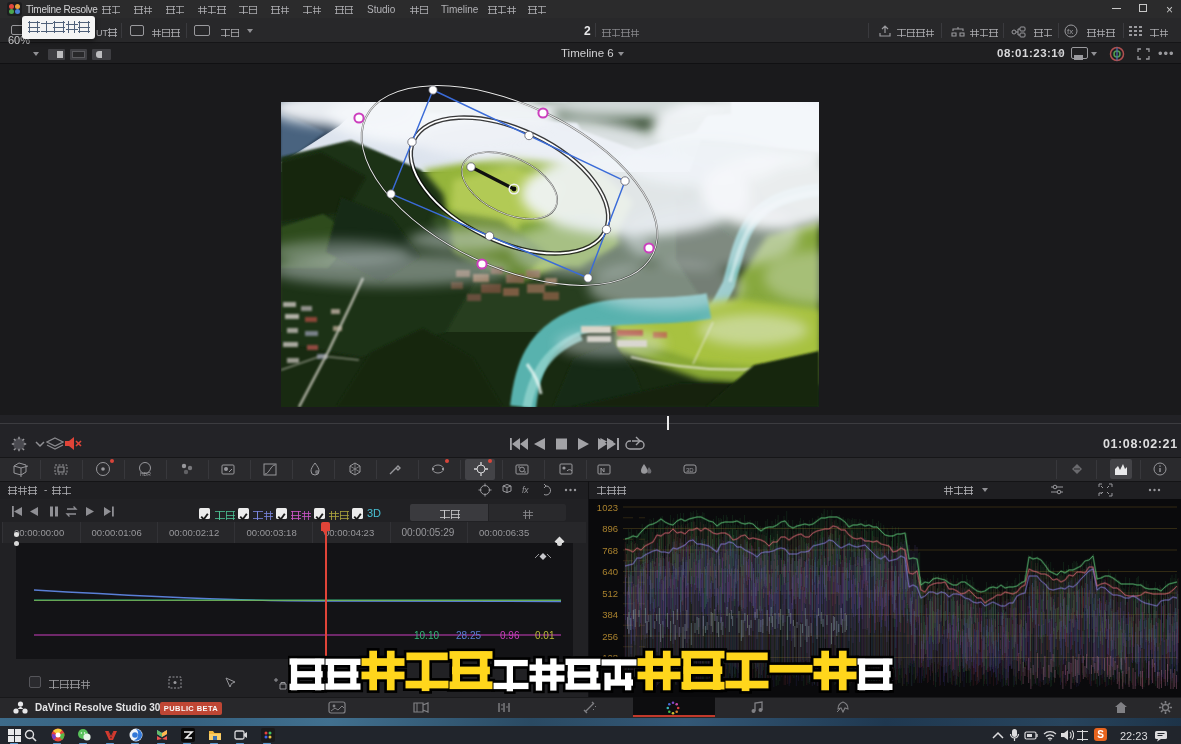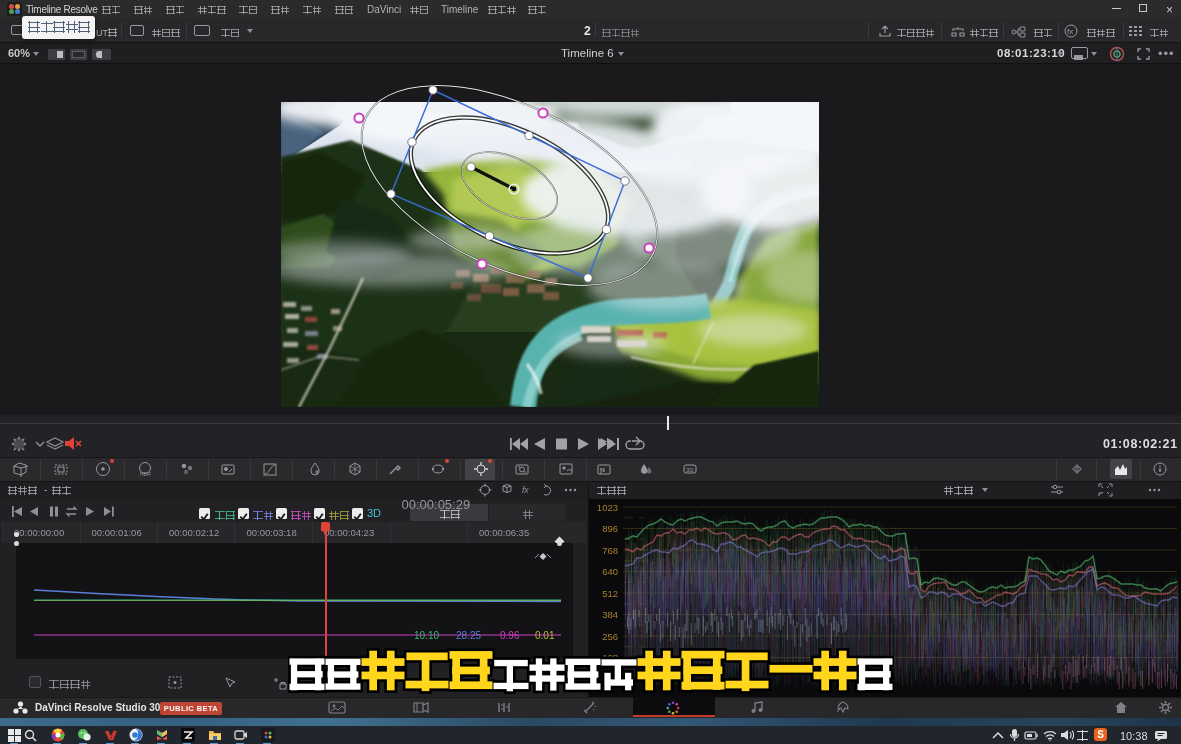--- a/index.html
+++ b/index.html
@@ -37,21 +37,21 @@
     </div>
 <div class="abs" style="left:26px;top:3.5px;font-size:10px;letter-spacing:-0.3px;color:#d2d2d4">Timeline Resolve</div>
 <div class="abs" style="left:102px;top:5px;font-size:8.5px;color:#b2b2b6"><i class="cj" style="margin-right:1px"></i><i class="cj b" style="margin-right:1px"></i></div>
 <div class="abs" style="left:134px;top:5px;font-size:8.5px;color:#b2b2b6"><i class="cj c" style="margin-right:1px"></i><i class="cj d" style="margin-right:1px"></i></div>
 <div class="abs" style="left:166px;top:5px;font-size:8.5px;color:#b2b2b6"><i class="cj" style="margin-right:1px"></i><i class="cj b" style="margin-right:1px"></i></div>
 <div class="abs" style="left:198px;top:5px;font-size:8.5px;color:#b2b2b6"><i class="cj d" style="margin-right:1px"></i><i class="cj b" style="margin-right:1px"></i><i class="cj" style="margin-right:1px"></i></div>
 <div class="abs" style="left:239px;top:5px;font-size:8.5px;color:#b2b2b6"><i class="cj b" style="margin-right:1px"></i><i class="cj c" style="margin-right:1px"></i></div>
 <div class="abs" style="left:271px;top:5px;font-size:8.5px;color:#b2b2b6"><i class="cj" style="margin-right:1px"></i><i class="cj d" style="margin-right:1px"></i></div>
 <div class="abs" style="left:303px;top:5px;font-size:8.5px;color:#b2b2b6"><i class="cj b" style="margin-right:1px"></i><i class="cj d" style="margin-right:1px"></i></div>
 <div class="abs" style="left:335px;top:5px;font-size:8.5px;color:#b2b2b6"><i class="cj c" style="margin-right:1px"></i><i class="cj" style="margin-right:1px"></i></div>
-<div class="abs" style="left:367px;top:4px;font-size:10px;color:#b2b2b6">DaVinci</div>
+<div class="abs" style="left:367px;top:4px;font-size:10px;color:#b2b2b6">Studio</div>
 <div class="abs" style="left:410px;top:5px;font-size:8.5px;color:#b2b2b6"><i class="cj d" style="margin-right:1px"></i><i class="cj c" style="margin-right:1px"></i></div>
 <div class="abs" style="left:441px;top:4px;font-size:10px;color:#b2b2b6">Timeline</div>
 <div class="abs" style="left:488px;top:5px;font-size:8.5px;color:#b2b2b6"><i class="cj" style="margin-right:1px"></i><i class="cj b" style="margin-right:1px"></i><i class="cj d" style="margin-right:1px"></i></div>
 <div class="abs" style="left:528px;top:5px;font-size:8.5px;color:#b2b2b6"><i class="cj c" style="margin-right:1px"></i><i class="cj b" style="margin-right:1px"></i></div>
 <div class="abs" style="left:1112px;top:8px;width:9px;height:1px;background:#c8c8c8"></div>
 <div class="abs" style="left:1139px;top:4px;width:8px;height:8px;border:1px solid #c8c8c8"></div>
 <div class="abs" style="left:1166px;top:3px;font-size:12px;color:#c8c8c8">×</div>
 <div class="row" style="top:18px;height:25px;background:#28282a;border-bottom:1px solid #151517"></div>
 <div class="abs" style="left:11px;top:25px;width:13px;height:10px;border:1px solid #9a9a9e;border-radius:2px"></div>
 <div class="abs" style="left:96px;top:28px;font-size:9px;color:#b0b0b4">UT<i class="cj c" style="font-size:9px"></i></div>
@@ -100,21 +100,21 @@
           <rect x="10" y="5" width="3" height="2"></rect>
           <rect x="0" y="9" width="3" height="2"></rect>
           <rect x="5" y="9" width="3" height="2"></rect>
           <rect x="10" y="9" width="3" height="2"></rect>
         </g>
       </svg></div>
 <div class="abs" style="left:1150px;top:28px;font-size:8.5px;color:#b0b0b4"><i class="cj b" style="margin-right:1px"></i><i class="cj d" style="margin-right:1px"></i></div>
 <div class="abs" style="left:22px;top:16px;width:73px;height:23px;background:#f4f4f4;border-radius:3px;box-shadow:0 2px 5px rgba(0,0,0,.5);z-index:50"></div>
 <div class="abs" style="left:28px;top:21px;font-size:12px;color:#50617a;z-index:51"><i class="cj" style="margin-right:0.5px"></i><i class="cj b" style="margin-right:0.5px"></i><i class="cj c" style="margin-right:0.5px"></i><i class="cj d" style="margin-right:0.5px"></i><i class="cj c" style="margin-right:0.5px"></i></div>
 <div class="row" style="top:43px;height:21px;background:#1f1f21;border-bottom:1px solid #101012"></div>
-<div class="abs" style="left:8px;top:47px;font-size:11px;font-weight:bold;color:#c8c8ca">60%</div>
+<div class="abs" style="left:8px;top:34px;font-size:11px;font-weight:normal;color:#c8c8ca">60%</div>
 <div class="abs" style="left:33px;top:52px;border-left:3px solid transparent;border-right:3px solid transparent;border-top:4px solid #909094"></div>
 <div class="abs" style="left:48px;top:49px;width:17px;height:11px;background:#3e3e42;border-radius:1px">
       <i class="abs" style="left:9px;top:2px;width:6px;height:7px;background:#bdbdbf"></i>
     </div>
 <div class="abs" style="left:70px;top:49px;width:17px;height:11px;background:#3e3e42;border-radius:1px">
       <i class="abs" style="left:2px;top:2px;width:13px;height:7px;background:#28282a;box-shadow:inset 0 0 0 1px #5a5a5e"></i>
     </div>
 <div class="abs" style="left:92px;top:49px;width:19px;height:11px;background:#3e3e42;border-radius:1px">
       <i class="abs" style="left:4px;top:2px;width:6px;height:7px;background:#bdbdbf;border-radius:3px 0 0 3px"></i>
     </div>
@@ -480,21 +480,21 @@
 <div class="abs" style="left:14.0px;top:527px;font-size:9.5px;color:#98989c">00:00:00:00</div>
 <div class="abs" style="left:2px;top:522px;width:1px;height:21px;background:#323236"></div>
 <div class="abs" style="left:91.5px;top:527px;font-size:9.5px;color:#98989c">00:00:01:06</div>
 <div class="abs" style="left:80px;top:522px;width:1px;height:21px;background:#323236"></div>
 <div class="abs" style="left:169.0px;top:527px;font-size:9.5px;color:#98989c">00:00:02:12</div>
 <div class="abs" style="left:157px;top:522px;width:1px;height:21px;background:#323236"></div>
 <div class="abs" style="left:246.5px;top:527px;font-size:9.5px;color:#98989c">00:00:03:18</div>
 <div class="abs" style="left:234px;top:522px;width:1px;height:21px;background:#323236"></div>
 <div class="abs" style="left:324.0px;top:527px;font-size:9.5px;color:#98989c">00:00:04:23</div>
 <div class="abs" style="left:312px;top:522px;width:1px;height:21px;background:#323236"></div>
-<div class="abs" style="left:401.5px;top:497px;font-size:13px;color:#98989c">00:00:05:29</div>
+<div class="abs" style="left:401.5px;top:527px;font-size:10px;color:#98989c">00:00:05:29</div>
 <div class="abs" style="left:390px;top:522px;width:1px;height:21px;background:#323236"></div>
 <div class="abs" style="left:479.0px;top:527px;font-size:9.5px;color:#98989c">00:00:06:35</div>
 <div class="abs" style="left:467px;top:522px;width:1px;height:21px;background:#323236"></div>
 <i class="abs" style="left:14px;top:532px;width:5px;height:5px;border-radius:50%;background:#e0e0e0"></i>
 <i class="abs" style="left:556px;top:538px;width:7px;height:7px;background:#e0e0e0;transform:rotate(45deg)"></i>
 <div class="abs" style="left:16px;top:543px;width:557px;height:116px;background:#131316"></div>
 <i class="abs" style="left:14px;top:541px;width:5px;height:5px;border-radius:50%;background:#d8d8d8"></i>
 <i class="abs" style="left:557px;top:541px;width:5px;height:5px;border-radius:50%;background:#d8d8d8"></i>
 <i class="abs" style="left:570px;top:656px;width:6px;height:6px;border-radius:50%;background:#88888c"></i>
 <svg class="abs" style="left:16px;top:543px" width="557" height="116">
@@ -709,21 +709,21 @@
     <svg class="abs" style="left:1043px;top:729px" width="14" height="12">
       <path d="M1 5a9 9 0 0 1 12 0M3 7.5a6 6 0 0 1 8 0M5 10a3 3 0 0 1 4 0" fill="none" stroke="#dcdcde" stroke-width="1.3"></path>
       <circle cx="7" cy="11" r="0.8" fill="#dcdcde"></circle>
     </svg>
     <svg class="abs" style="left:1060px;top:729px" width="14" height="12">
       <path d="M1 4v4h3l4 3V1L4 4z" fill="#dcdcde"></path>
       <path d="M10 3a5 5 0 0 1 0 6M12 1.5a7.5 7.5 0 0 1 0 9" stroke="#dcdcde" fill="none" stroke-width="1.1"></path>
     </svg>
     <div class="abs" style="left:1077px;top:729px;font-size:12px;color:#dcdcde"><i class="cj b" style="width:11px;height:11px"></i></div>
     <div class="abs" style="left:1094px;top:728px;width:13px;height:13px;border-radius:3px;background:#e8641e;color:#fff;font-weight:bold;font-size:10px;text-align:center;line-height:13px">S</div>
-    <div class="abs" style="left:1120px;top:730px;font-size:11px;color:#dcdcde">10:38</div>
+    <div class="abs" style="left:1120px;top:730px;font-size:11px;color:#dcdcde">22:23</div>
     <svg class="abs" style="left:1154px;top:729px" width="15" height="13">
       <rect x="1" y="2" width="12" height="8" rx="1.5" fill="#dcdcde"></rect>
       <path d="M4 10l-1 2.5L7 10z" fill="#dcdcde"></path>
       <path d="M3.5 4.5h7M3.5 6.5h5" stroke="#21252c" stroke-width="1"></path>
     </svg>
 <svg class="abs" style="left:288px;top:640px;z-index:60" width="606" height="58" viewBox="0 0 606 58">
       <rect x="-1.1" y="15.8" width="40.2" height="11.5" fill="#000"></rect>
       <rect x="-1.1" y="41.1" width="40.2" height="11.5" fill="#000"></rect>
       <rect x="0.3" y="16.1" width="11.5" height="36.7" fill="#000"></rect>
       <rect x="24.4" y="16.1" width="11.5" height="36.7" fill="#000"></rect>

